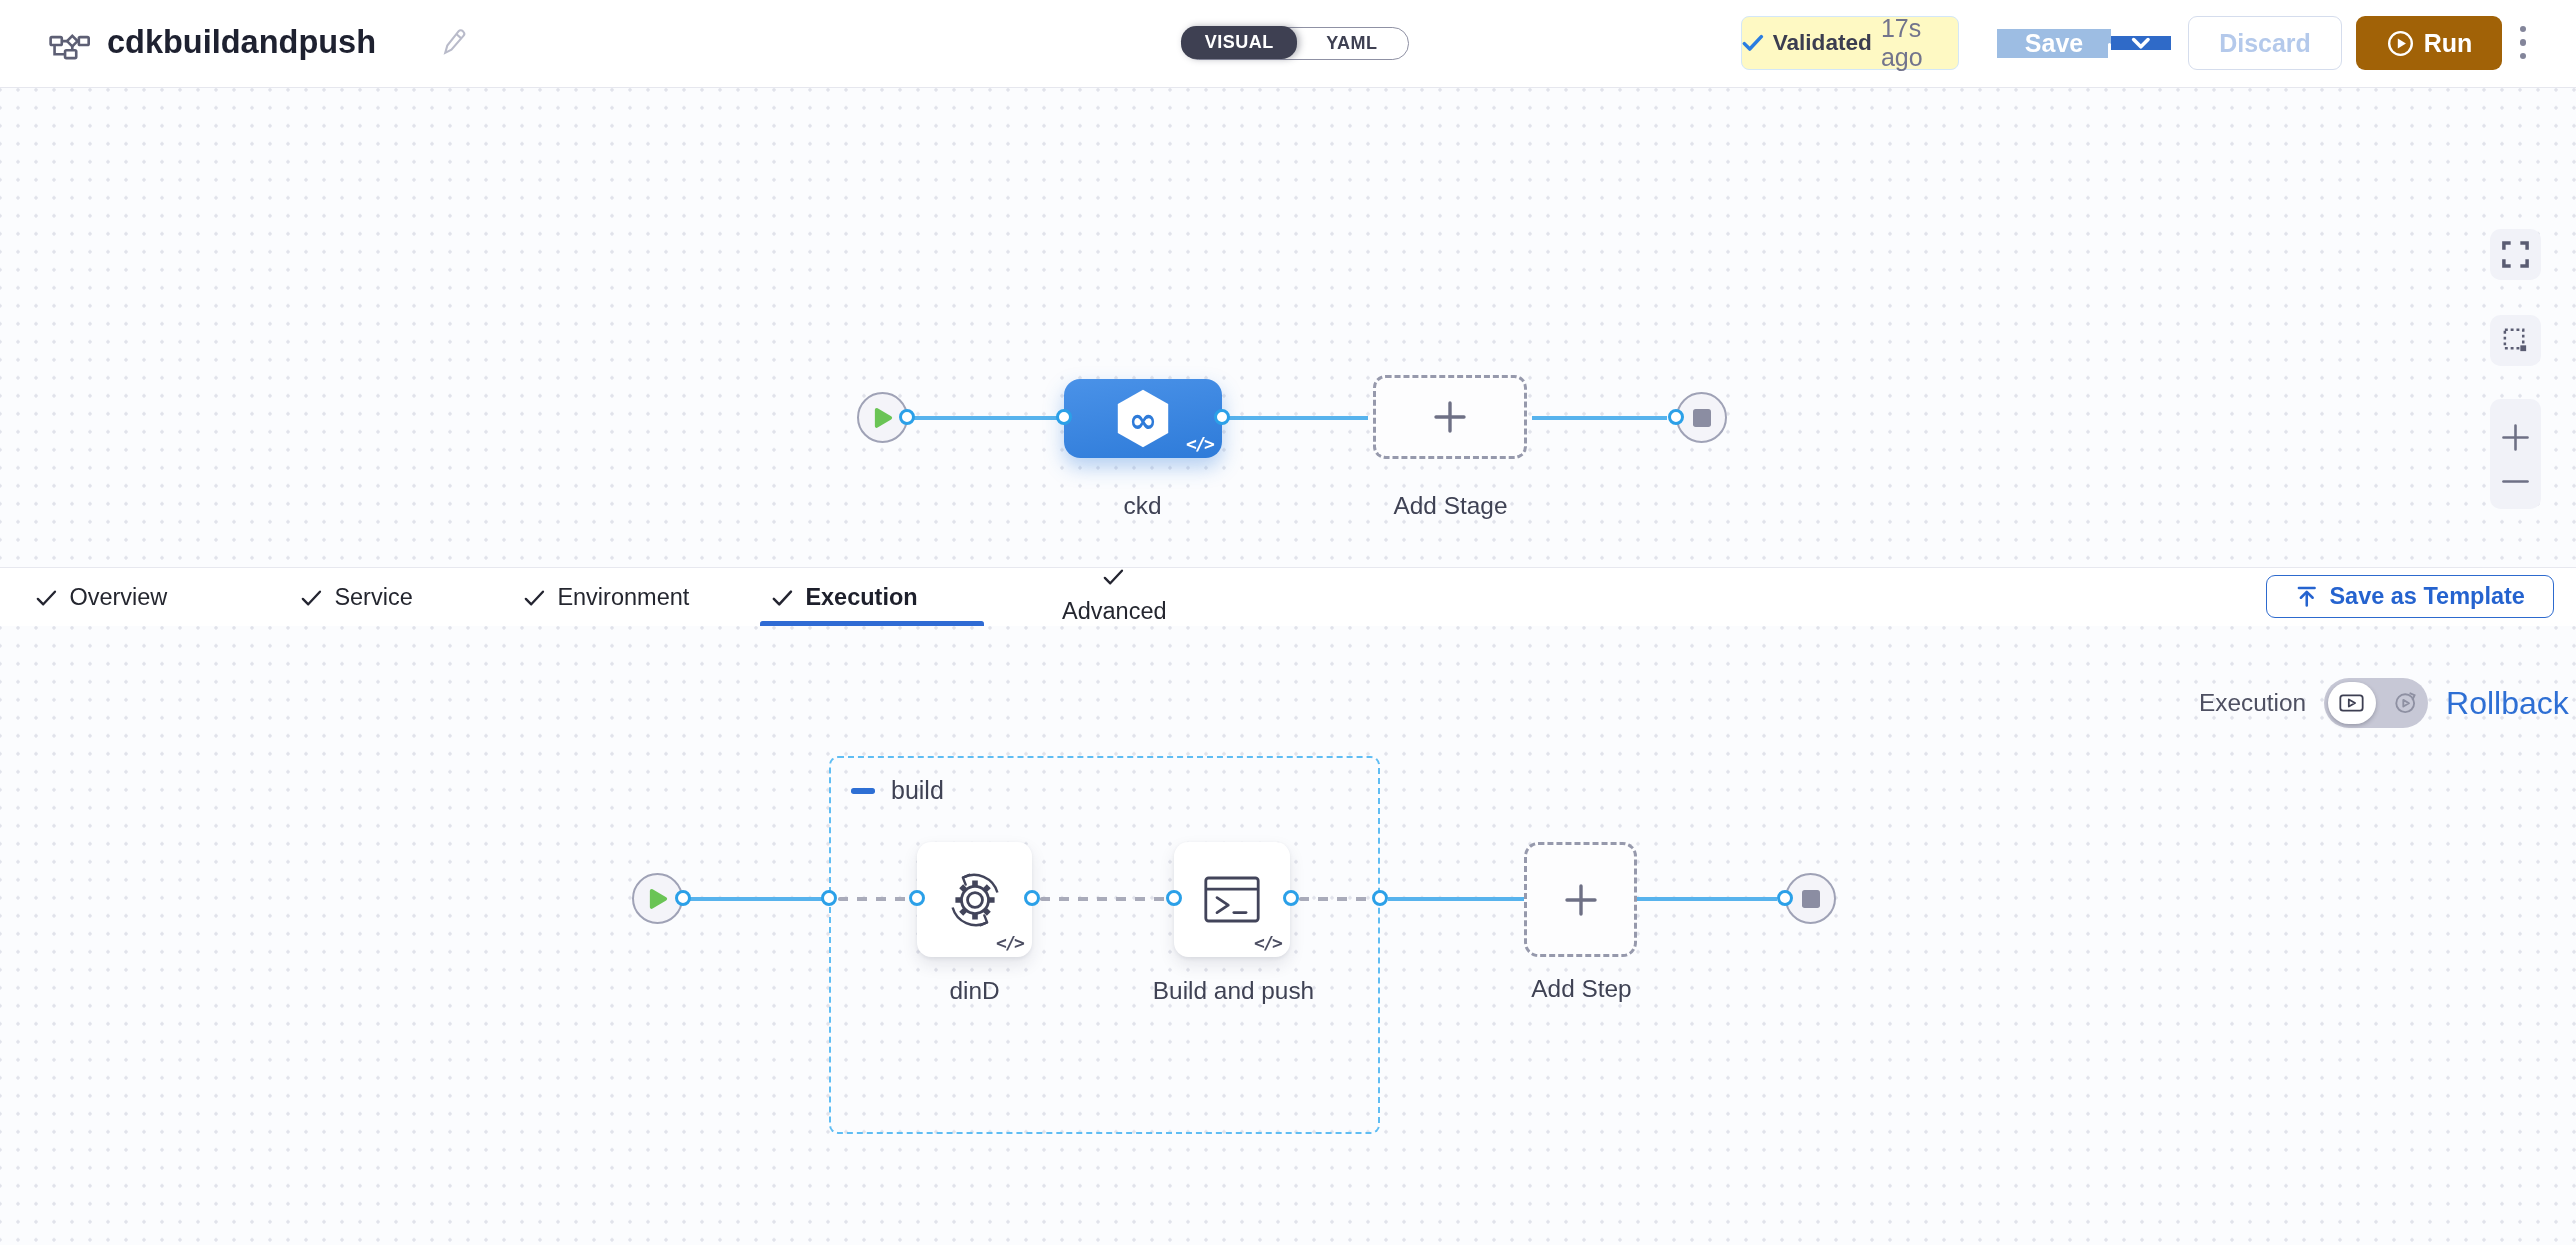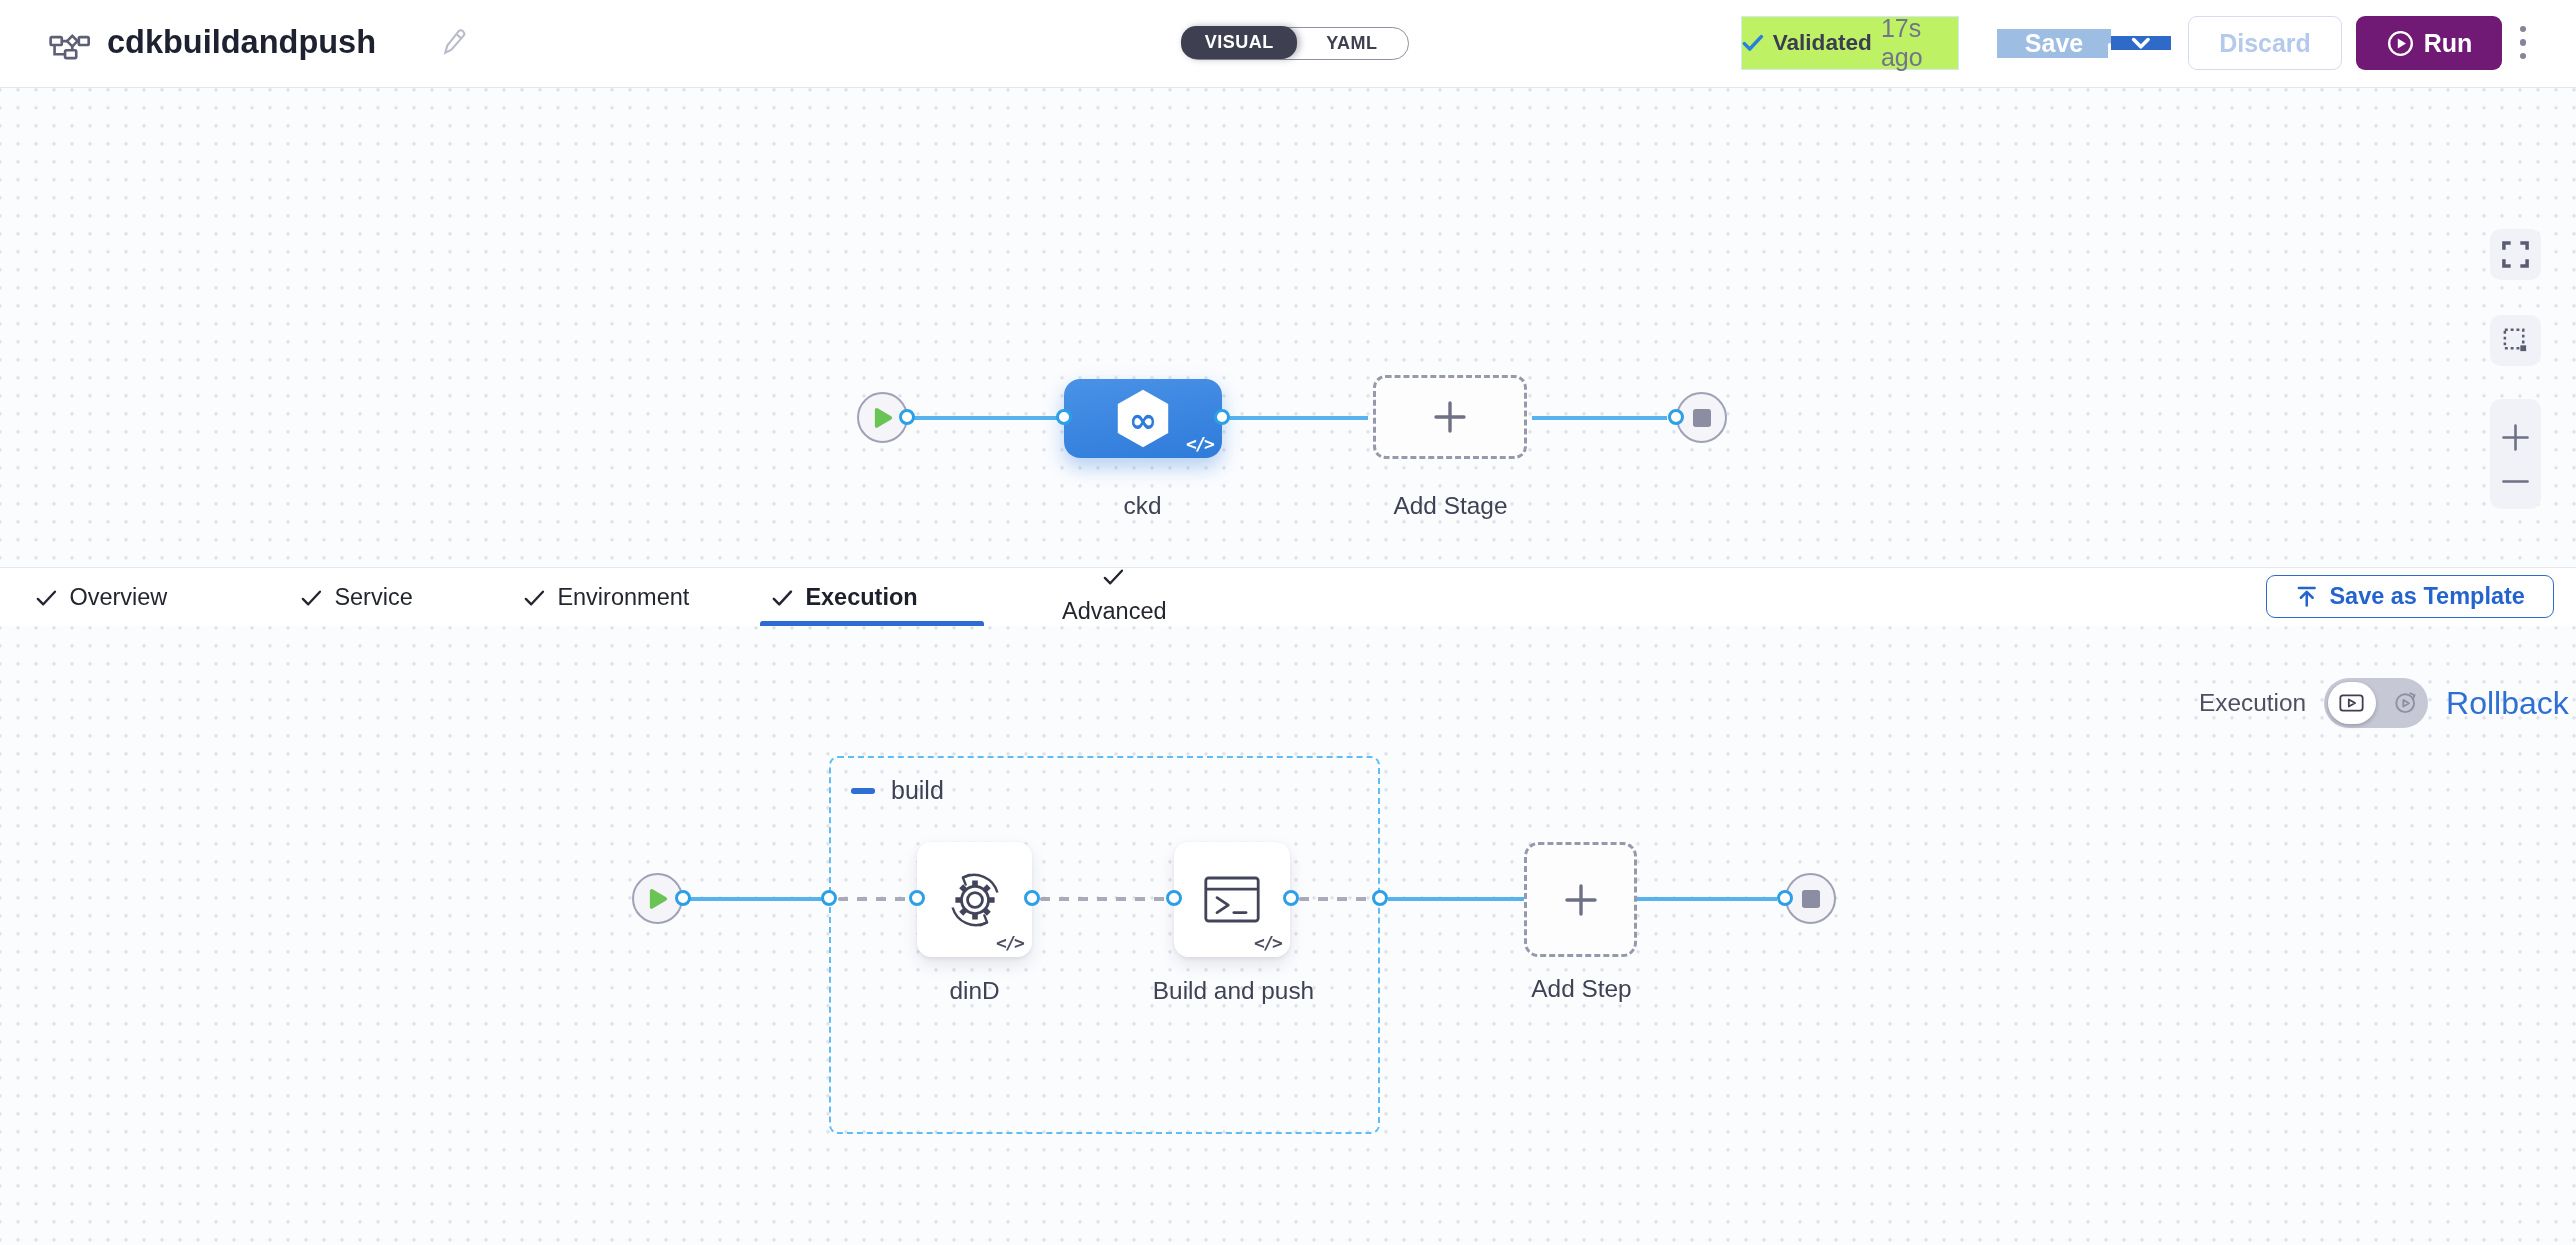--- a/index.html
+++ b/index.html
@@ -15,36 +15,36 @@
   .edit-icon { position:absolute; left:440px; top:27px; cursor:pointer; }
 
   .view-toggle { position:absolute; left:1182px; top:27px; height:32.5px; display:flex;
                  border:1.8px solid #8f91a4; border-radius:16.2px; background:#fff; }
   .vt-opt { width:113px; display:flex; align-items:center; justify-content:center;
             font-size:18px; font-weight:bold; letter-spacing:0.5px; color:#3e4052; cursor:pointer; }
   .vt-opt.selected { background:#3e4052; color:#fff; border-radius:15.3px; margin:-1.8px;
                      width:116px; height:32.5px; box-shadow:2.7px 0 7.2px rgba(40,42,60,.35); z-index:2;text-align:center; }
 
   .validated-pill { position:absolute; left:1741px; top:16.2px; width:218px; height:54px;
-                    border:1.8px solid #d3e7f8; background:#bef264; border-radius:0;
+                    border:1.8px solid #d3e7f8; background:#fef9c3; border-radius:8px;
                     display:flex; align-items:center; justify-content:center; gap:9px; }
   .validated-pill .v-label { font-size:22.6px; font-weight:bold; color:#3b3d50; }
   .validated-pill .v-time { font-size:25px; color:#72748c; }
 
   .save-split { position:absolute; left:1997px; top:16.2px; height:54px; display:flex;
                 border-radius:9px; overflow:hidden; cursor:pointer;align-items:center; }
   .save-main { width:114px; background:#9dbde3; color:#fff; font-weight:bold; font-size:25px;
                display:flex; align-items:center; justify-content:center; position:relative; }
   .save-divider { position:absolute; right:0; top:14.4px; width:2.7px; height:25px; background:#fff; border-radius:1.8px; }
   .save-caret { width:60px; background:#2f6ac8; display:flex; align-items:center; justify-content:center; }
 
   .discard-btn { position:absolute; left:2188px; top:16.2px; width:154px; height:54px; background:#fff;
                  border:1.8px solid #d5dded; border-radius:9px; color:#b4c9eb; font-size:25px; font-weight:bold;
                  display:flex; align-items:center; justify-content:center; cursor:pointer; }
-  .run-btn { position:absolute; left:2356px; top:16.2px; width:146px; height:54px; background:#701a75;
+  .run-btn { position:absolute; left:2356px; top:16.2px; width:146px; height:54px; background:#a16207;
              border-radius:9px; color:#fff; font-size:25px; font-weight:bold;
              display:flex; align-items:center; justify-content:center; gap:9px; cursor:pointer; }
   .kebab { position:absolute; left:2520px; top:26px; display:flex; flex-direction:column; gap:7.2px; cursor:pointer; }
   .kebab i { width:6.3px; height:6.3px; border-radius:50%; background:#83859a; }
 
   
   .dotgrid { background-color:#fbfcfe;
              background-image:radial-gradient(circle,#e0e2ea 1.5px,transparent 1.8px);
              background-size:18px 18px; background-position:9px 10.8px; }
   .canvas-top { position:absolute; top:88px; left:0; width:2576px; height:490px; }

